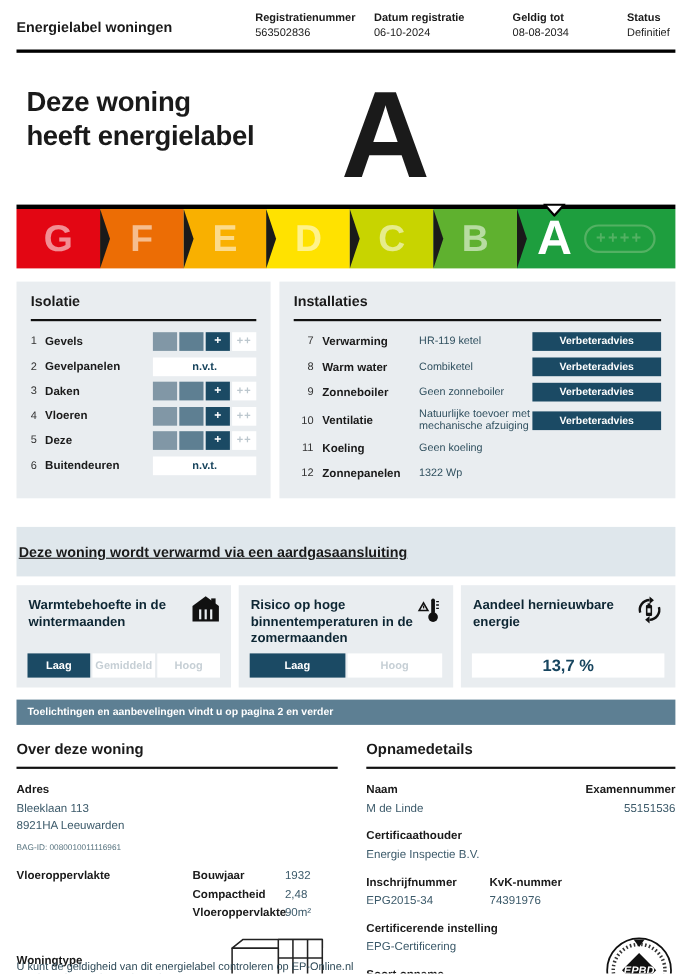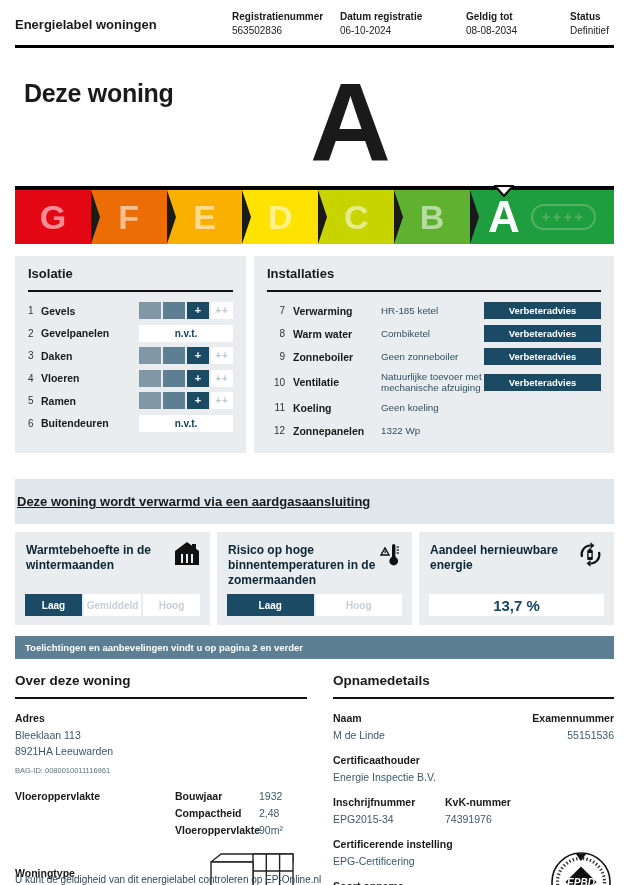--- a/index.html
+++ b/index.html
@@ -128,20 +128,21 @@
     </div>
     <div class="hdr-field hf4">
       <div class="lab">Status</div>
       <div class="val">Definitief</div>
     </div>
   </div>
 
   <div class="hero">
     <div class="hero-text">
       <div>Deze woning</div>
+      <div>heeft energielabel</div>
     </div>
     <div class="hero-grade">A</div>
   </div>
 
   <div class="scalewrap">
     <div class="scale-topline"></div>
     <div class="scale">
       <div class="seg seg-g">
           <span class="letter">G</span>
         </div>
@@ -208,21 +209,21 @@
         <span class="iso-bar">
           <span class="iso-cell cell-1"></span>
           <span class="iso-cell cell-2"></span>
           <span class="iso-cell cell-3">+</span>
           <span class="iso-cell cell-4">++</span>
         </span>
       </div>
 
       <div class="iso-row">
         <span class="iso-num">5</span>
-        <span class="iso-label">Ramen</span>
+        <span class="iso-label">Deze</span>
         <span class="iso-bar">
           <span class="iso-cell cell-1"></span>
           <span class="iso-cell cell-2"></span>
           <span class="iso-cell cell-3">+</span>
           <span class="iso-cell cell-4">++</span>
         </span>
       </div>
 
       <div class="iso-row">
         <span class="iso-num">6</span>
@@ -230,21 +231,21 @@
         <span class="iso-nvt">n.v.t.</span>
       </div>
     </div>
 
     <div class="card card-inst">
       <div class="card-title">Installaties</div>
 
       <div class="inst-row">
         <span class="inst-num">7</span>
         <span class="inst-label">Verwarming</span>
-        <span class="inst-value">HR-185 ketel</span>
+        <span class="inst-value">HR-119 ketel</span>
         <span class="inst-btn">Verbeteradvies</span>
       </div>
       <div class="inst-row">
         <span class="inst-num">8</span>
         <span class="inst-label">Warm water</span>
         <span class="inst-value">Combiketel</span>
         <span class="inst-btn">Verbeteradvies</span>
       </div>
       <div class="inst-row">
         <span class="inst-num">9</span>

